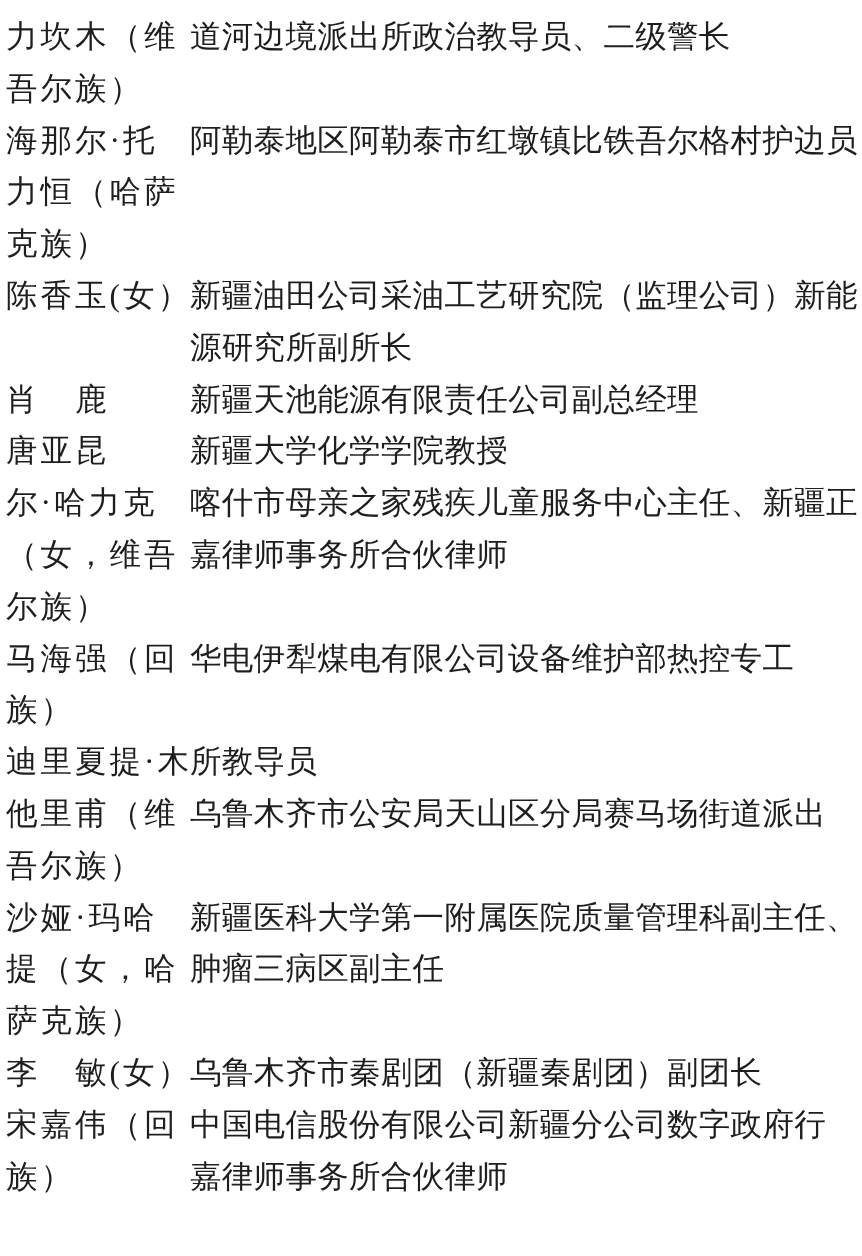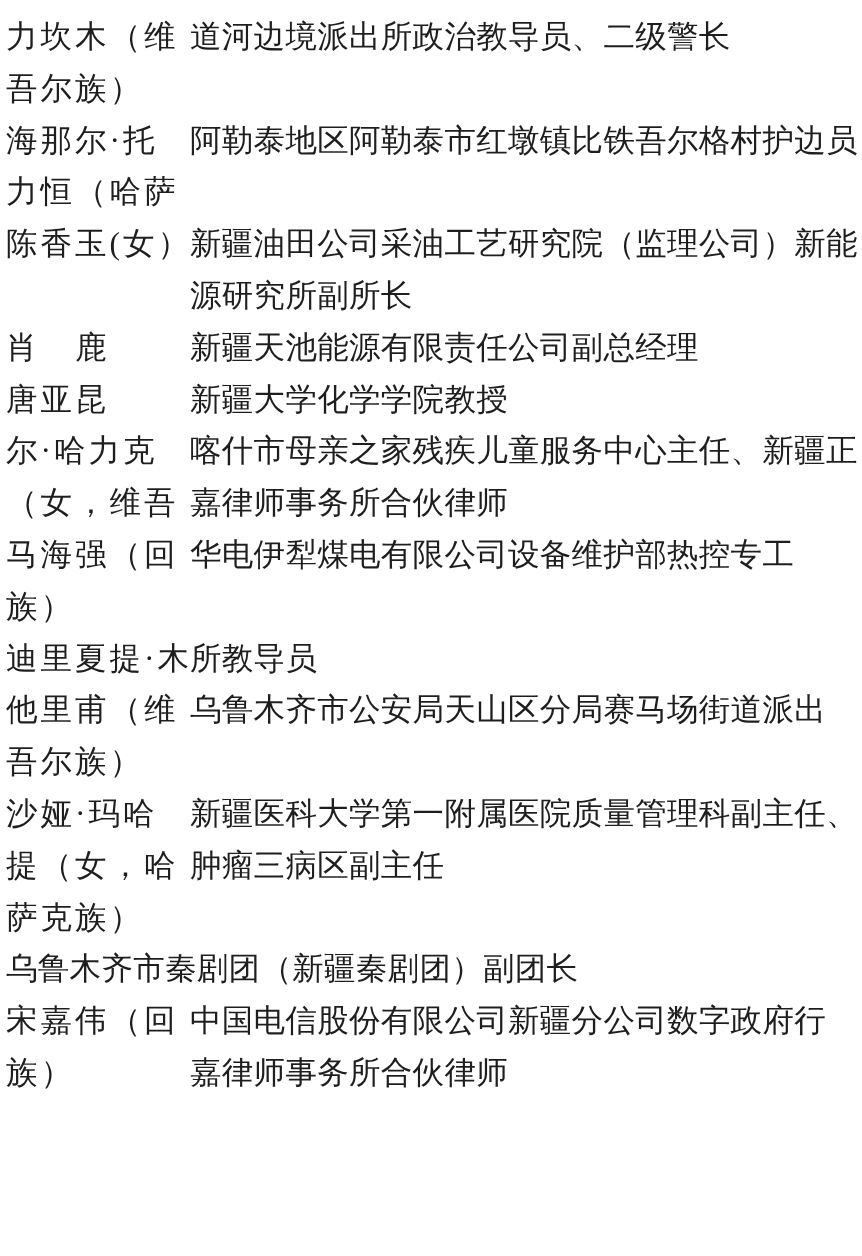--- a/index.html
+++ b/index.html
@@ -56,20 +56,21 @@
         <div class="line">吾尔族）</div>
       </div>
       <div class="pos-col">
         <div class="line">道河边境派出所政治教导员、二级警长</div>
       </div>
     </div>
     <div class="row">
       <div class="name-col">
         <div class="line">海那尔·托</div>
         <div class="line">力恒（哈萨</div>
+        <div class="line">克族）</div>
       </div>
       <div class="pos-col">
         <div class="line">阿勒泰地区阿勒泰市红墩镇比铁吾尔格村护边员</div>
       </div>
     </div>
     <div class="row">
       <div class="name-col">
         <div class="line">陈香玉(女）</div>
       </div>
       <div class="pos-col">
@@ -90,20 +91,21 @@
         <div class="line">唐亚昆</div>
       </div>
       <div class="pos-col">
         <div class="line">新疆大学化学学院教授</div>
       </div>
     </div>
     <div class="row">
       <div class="name-col">
         <div class="line">尔·哈力克</div>
         <div class="line">（女，维吾</div>
+        <div class="line">尔族）</div>
       </div>
       <div class="pos-col">
         <div class="line">喀什市母亲之家残疾儿童服务中心主任、新疆正</div>
         <div class="line">嘉律师事务所合伙律师</div>
       </div>
     </div>
     <div class="row">
       <div class="name-col">
         <div class="line">马海强（回</div>
         <div class="line">族）</div>
@@ -128,20 +130,23 @@
         <div class="line">沙娅·玛哈</div>
         <div class="line">提（女，哈</div>
         <div class="line">萨克族）</div>
       </div>
       <div class="pos-col">
         <div class="line">新疆医科大学第一附属医院质量管理科副主任、</div>
         <div class="line">肿瘤三病区副主任</div>
       </div>
     </div>
     <div class="row">
+      <div class="name-col">
+        <div class="line">李　敏(女）</div>
+      </div>
       <div class="pos-col">
         <div class="line">乌鲁木齐市秦剧团（新疆秦剧团）副团长</div>
       </div>
     </div>
     <div class="row">
       <div class="name-col">
         <div class="line">宋嘉伟（回</div>
         <div class="line">族）</div>
       </div>
       <div class="pos-col">

